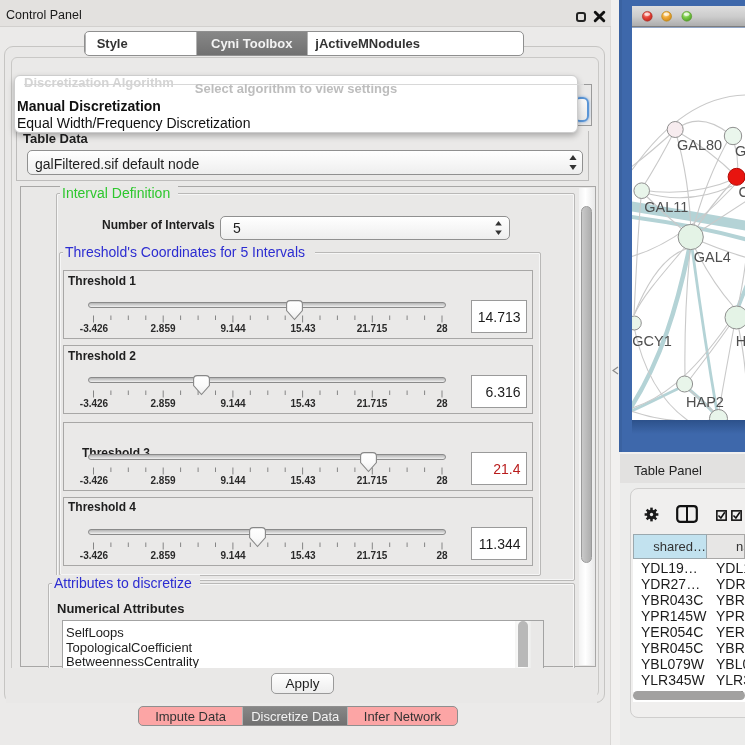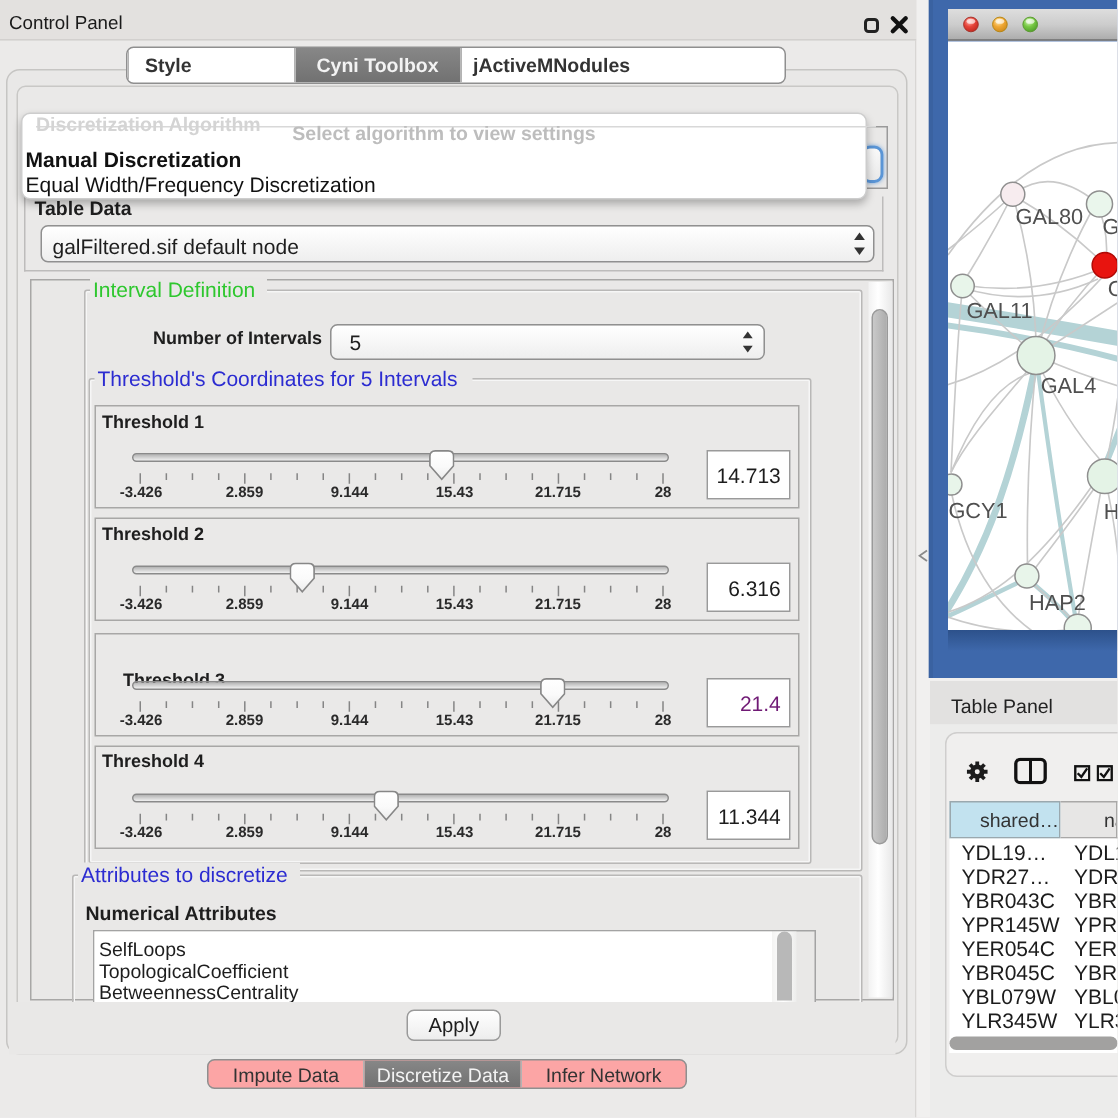--- a/index.html
+++ b/index.html
@@ -173,21 +173,21 @@
 <defs>
       <linearGradient id="th3" x1="0" y1="0" x2="0" y2="1">
         <stop offset="0" stop-color="#ffffff"></stop>
         <stop offset="0.55" stop-color="#fafafa"></stop>
         <stop offset="1" stop-color="#ececec"></stop>
       </linearGradient>
     </defs>
 <path d="M4.2 0.6 H12.8 Q16.4 0.6 16.4 4.2 V10.5 L8.5 19.5 L0.6 10.5 V4.2 Q0.6 0.6 4.2 0.6 Z" fill="url(#th3)" stroke="#878787" stroke-width="1.1"></path>
   </svg>
 <div class="a" style="left:470.5px;top:452px;width:56px;height:33px;background:#fff;border:1px solid #9a9a9a;"></div>
-<div class="a" style="left:470.5px;top:461px;width:50px;text-align:right;font-size:14px;color:#701a75;">21.4</div>
+<div class="a" style="left:470.5px;top:461px;width:50px;text-align:right;font-size:14px;color:#b91c1c;">21.4</div>
 <div class="a" style="left:63px;top:496.5px;width:470px;height:69px;border:1px solid #a8a7a6;background:#eae9e8;"></div>
 <div class="a b12" style="left:68px;top:500.0px;">Threshold 4</div>
 <div class="a" style="left:88px;top:528.5px;width:358px;height:6px;border:1px solid #8a8a8a;border-radius:3px;background:linear-gradient(#b4b4b4,#f0f0f0);"></div>
 <svg class="a" style="left:88px;top:541.5px;" width="358" height="8" viewBox="0 0 358 8">
     <line x1="5.5" y1="0.5" x2="5.5" y2="7.5" stroke="#858585" stroke-width="1"></line>
     <line x1="22.9" y1="0.5" x2="22.9" y2="5" stroke="#858585" stroke-width="1"></line>
     <line x1="40.3" y1="0.5" x2="40.3" y2="5" stroke="#858585" stroke-width="1"></line>
     <line x1="57.8" y1="0.5" x2="57.8" y2="5" stroke="#858585" stroke-width="1"></line>
     <line x1="75.2" y1="0.5" x2="75.2" y2="7.5" stroke="#858585" stroke-width="1"></line>
     <line x1="92.6" y1="0.5" x2="92.6" y2="5" stroke="#858585" stroke-width="1"></line>

